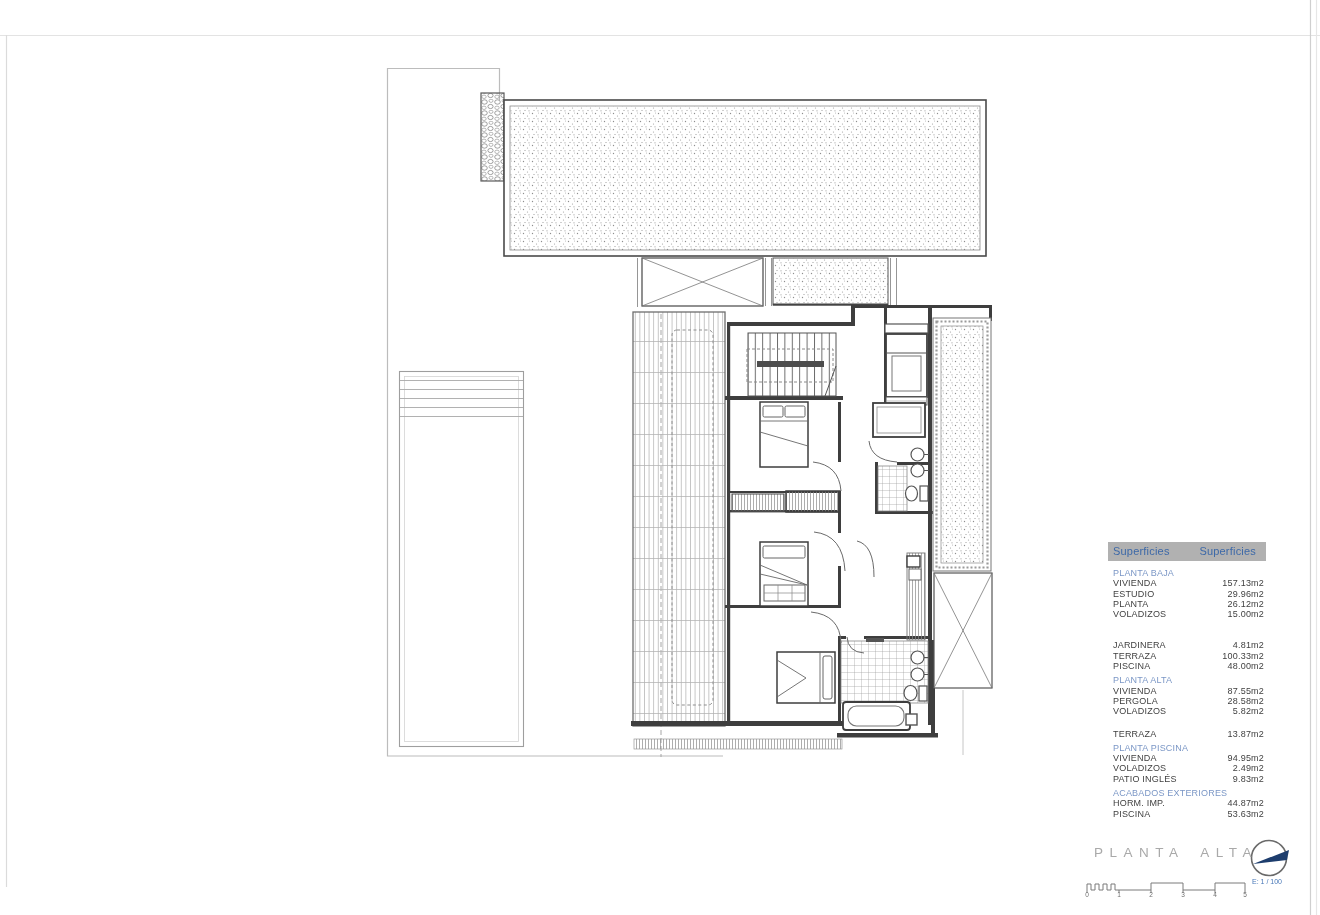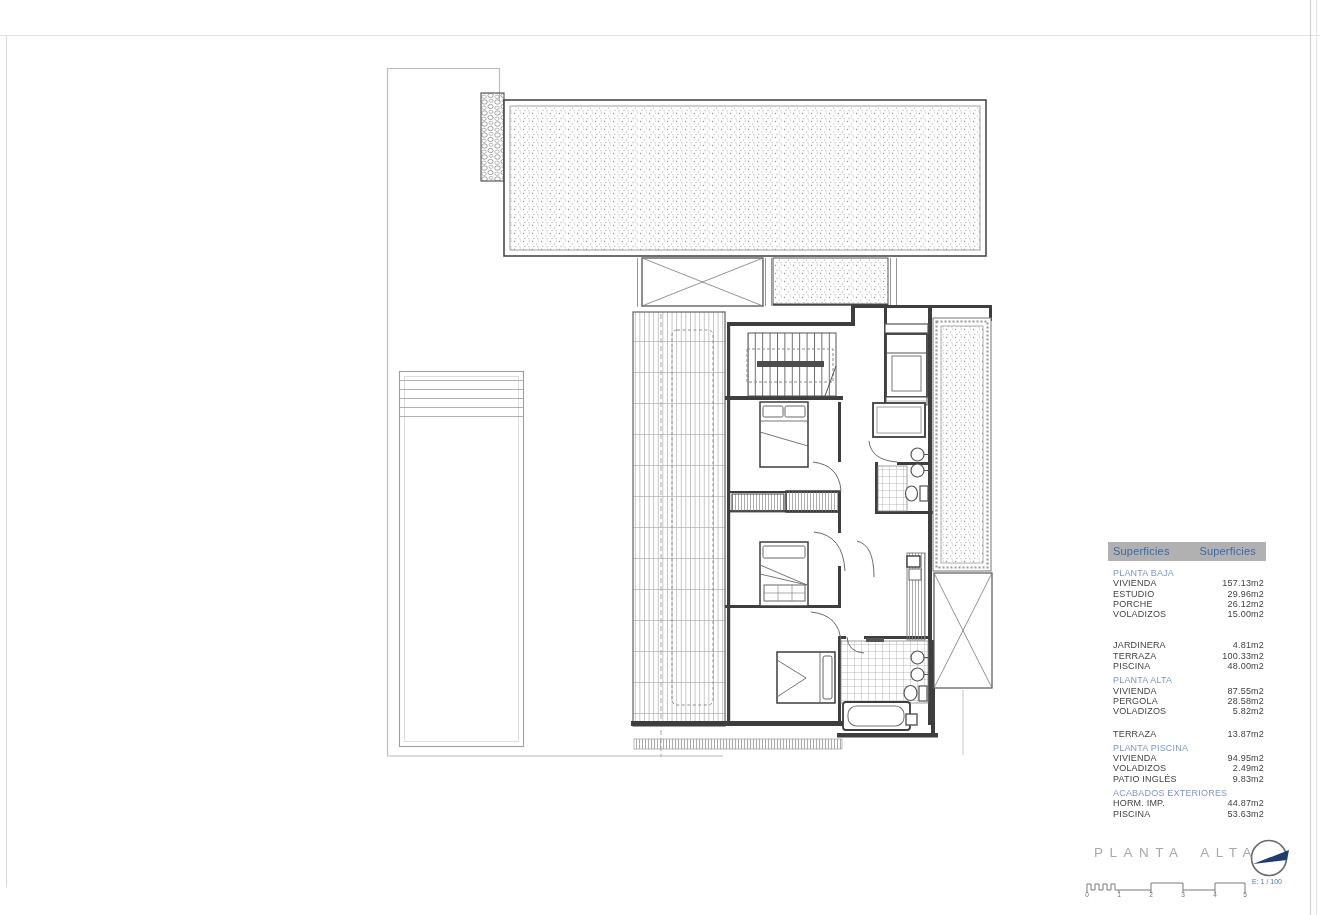--- a/index.html
+++ b/index.html
@@ -252,21 +252,21 @@
       </div>
     <div class="tr">
         <span>VIVIENDA</span>
         <span class="v">157.13m2</span>
       </div>
     <div class="tr">
         <span>ESTUDIO</span>
         <span class="v">29.96m2</span>
       </div>
     <div class="tr">
-        <span>PORCHE</span>
+        <span>PLANTA</span>
         <span class="v">26.12m2</span>
       </div>
     <div class="tr">
         <span>VOLADIZOS</span>
         <span class="v">15.00m2</span>
       </div>
     <div class="tr gap-lg">
         <span>JARDINERA</span>
         <span class="v">4.81m2</span>
       </div>

